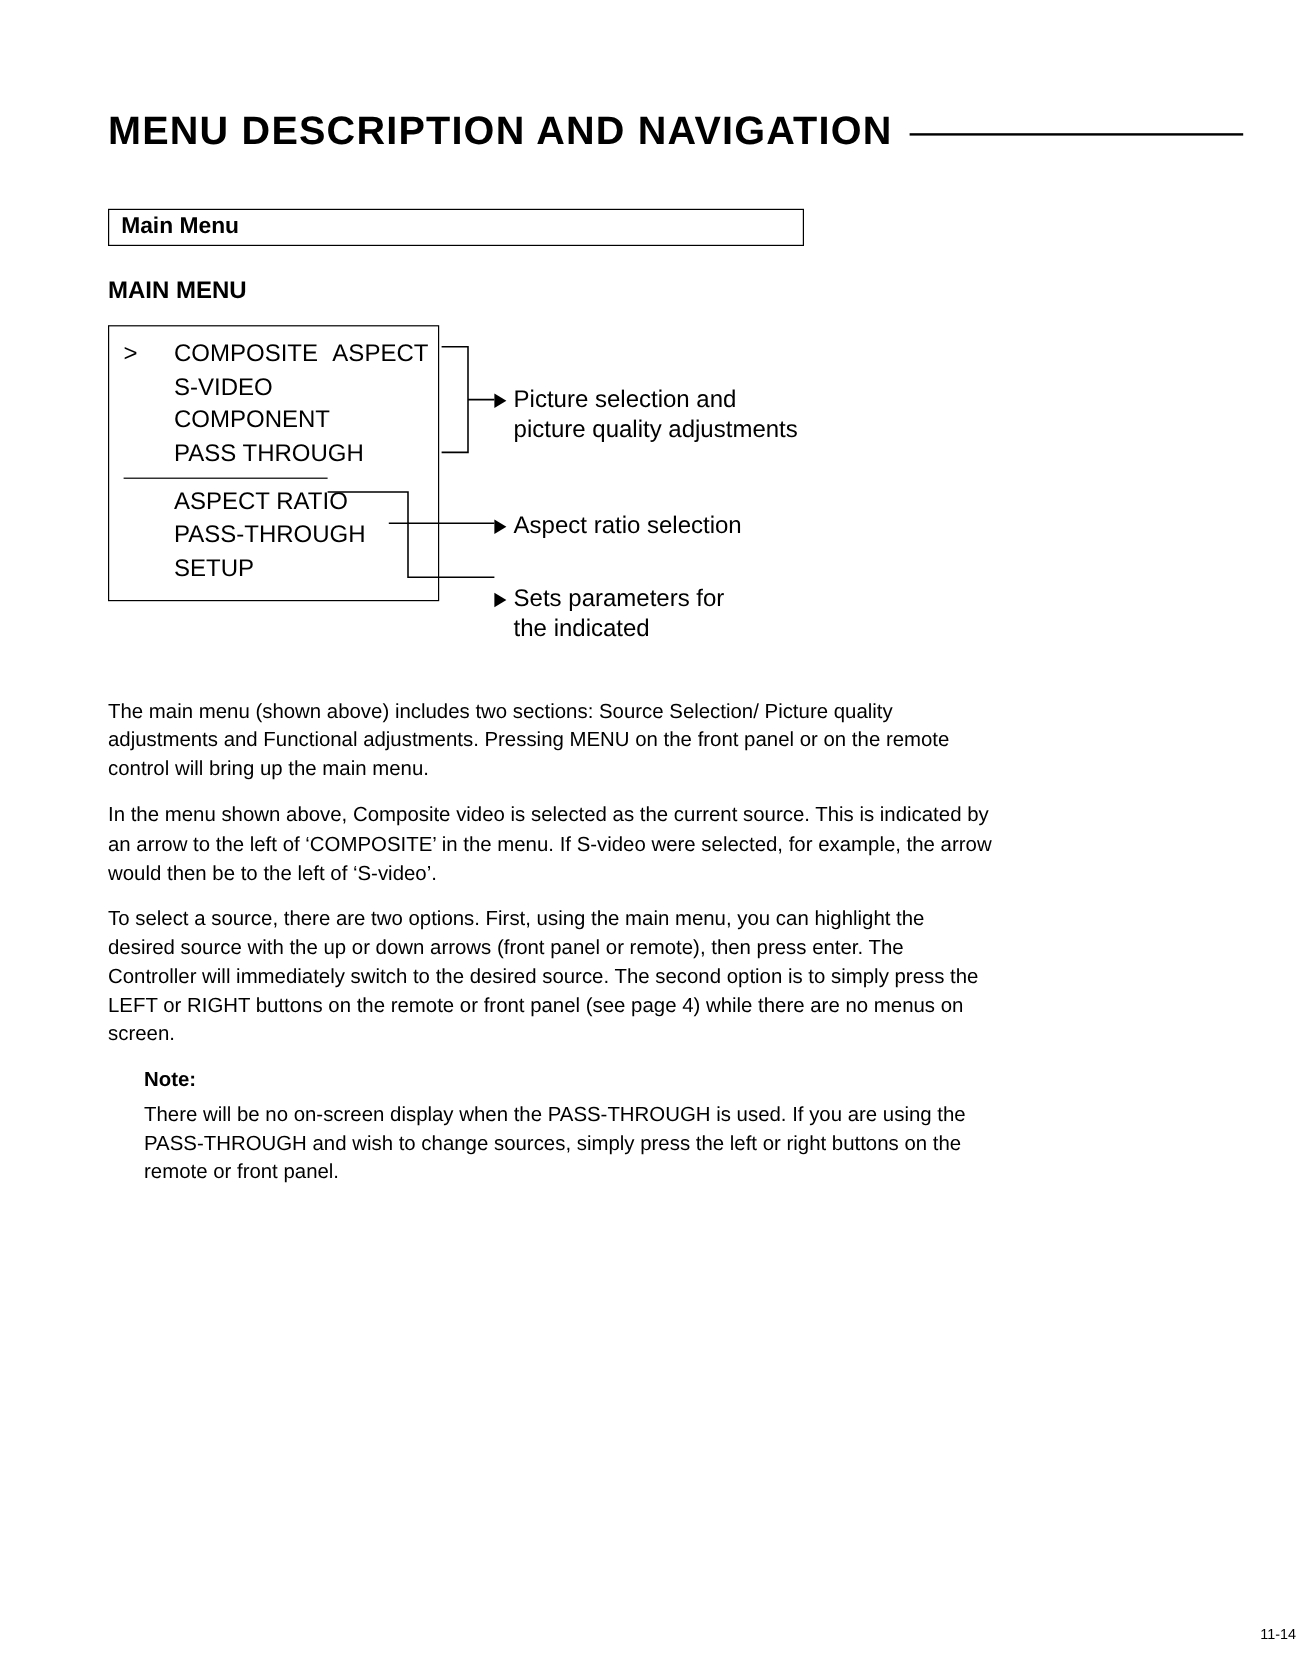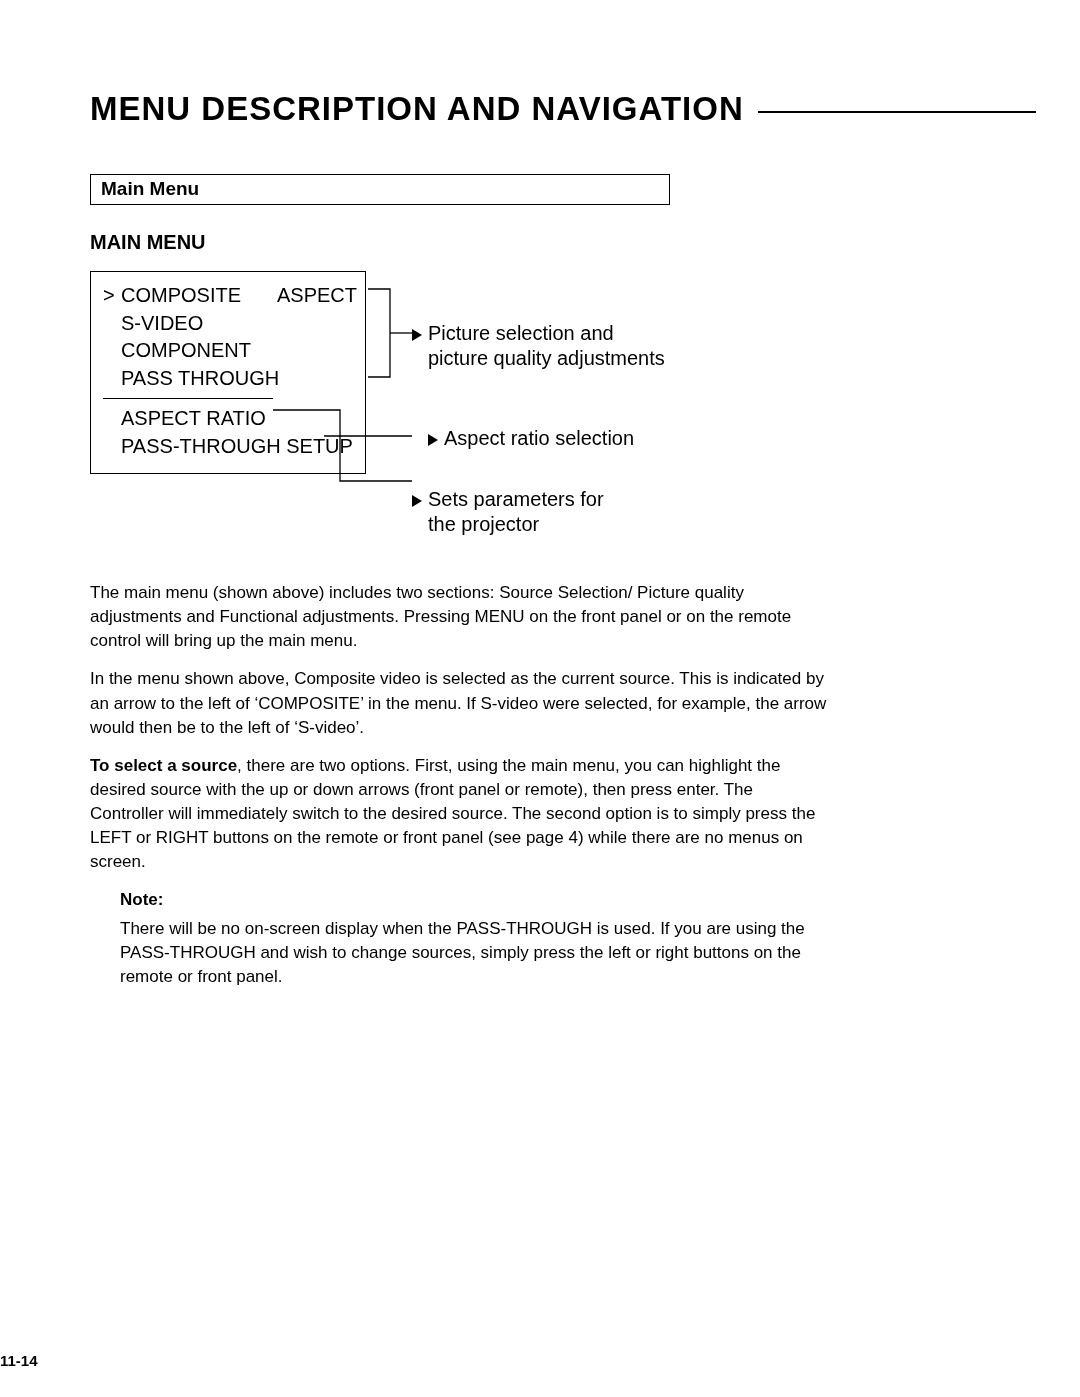--- a/index.html
+++ b/index.html
@@ -62,21 +62,21 @@
     left:0;top:40px;
     width:254px;
     border:1.3px solid #000;
     padding:10px 8px 12px 12px;
     line-height:1.38;
     font-size:20px;
     box-sizing:content-box;
   }
   .menu-row{display:flex;}
   .caret{width:18px;display:inline-block;}
-  .col-left{flex:1;}
+  .col-left{flex:1;margin-left:24px;}
   .col-right{padding-left:10px;}
   .inner-rule{
     border-top:1.3px solid #000;
     margin:6px 0 6px 0;
     width:170px;
   }
 
   .callout{
     position:absolute;
     font-size:20px;
@@ -92,36 +92,36 @@
     vertical-align:middle;
   }
 
   
   .body{
     font-size:17px;
     line-height:1.42;
     width:740px;
   }
   .body p{margin:0 0 14px 0;}
-  .body .bold-lead{font-weight:bold;}
+  .body .bold-lead{font-weight:normal;}
   .note-block{
     padding-left:30px;
     width:690px;
     font-size:17px;
     line-height:1.42;
   }
   .note-block .note-label{font-weight:bold;margin-bottom:4px;}
 
   .page-num{
     position:absolute;
     left:0;right:0;
     bottom:28px;
-    text-align:left;
-    font-weight:bold;
-    font-size:15px;
+    text-align:right;
+    font-weight:normal;
+    font-size:12px;
   }
 </style>
 </head>
 <body>
 
 <div class="page">
 
   <div class="chapter-row">
     <div class="chapter-title">MENU DESCRIPTION AND NAVIGATION</div>
     <div class="chapter-rule"></div>
@@ -171,26 +171,26 @@
         <path d="M183 179 L250 179 L250 205 L322 205"></path>
 
         <path d="M234 205 L250 205 L250 250 L322 250"></path>
       </g>
     </svg>
 
     <div class="callout" style="left:322px;top:90px;">
       <span class="arrowhead"></span><span>Picture selection and</span><br>
       <span style="visibility:hidden" class="arrowhead"></span><span>picture quality adjustments</span>
     </div>
-    <div class="callout" style="left:338px;top:195px;">
+    <div class="callout" style="left:322px;top:195px;">
       <span class="arrowhead"></span><span>Aspect ratio selection</span>
     </div>
     <div class="callout" style="left:322px;top:256px;">
       <span class="arrowhead"></span><span>Sets parameters for</span><br>
-      <span style="visibility:hidden" class="arrowhead"></span><span>the projector</span>
+      <span style="visibility:hidden" class="arrowhead"></span><span>the indicated</span>
     </div>
   </div>
 
   <div class="body">
     <p>The main menu (shown above) includes two sections: Source Selection/ Picture quality adjustments and Functional adjustments. Pressing MENU on the front panel or on the remote control will bring up the main menu.</p>
     <p>In the menu shown above, Composite video is selected as the current source. This is indicated by an arrow to the left of ‘COMPOSITE’ in the menu. If S-video were selected, for example, the arrow would then be to the left of ‘S-video’.</p>
     <p>
       <span class="bold-lead">To select a source</span><span>, there are two options. First, using the main menu, you can highlight the desired source with the up or down arrows (front panel or remote), then press enter. The Controller will immediately switch to the desired source. The second option is to simply press the LEFT or RIGHT buttons on the remote or front panel (see page 4) while there are no menus on screen.</span>
     </p>
     <div class="note-block">

